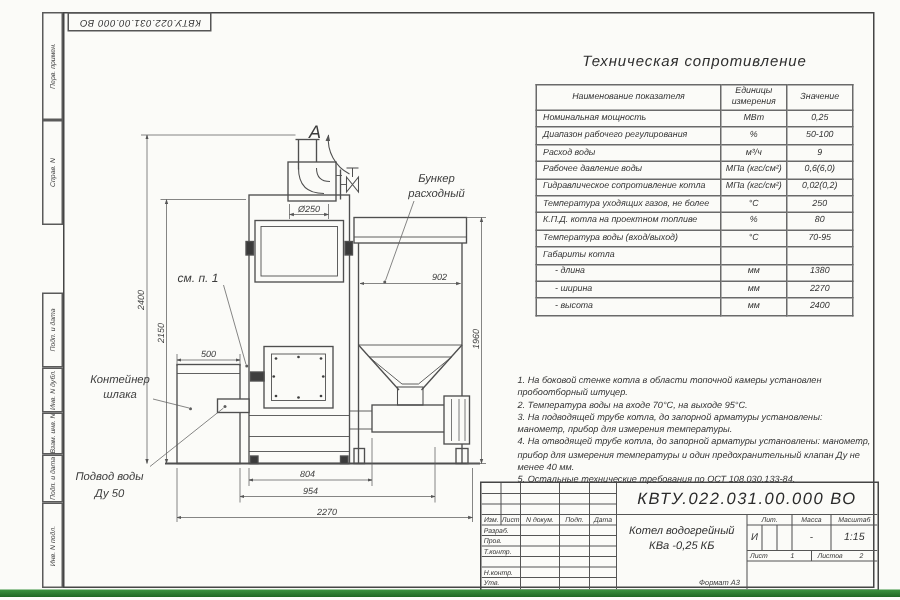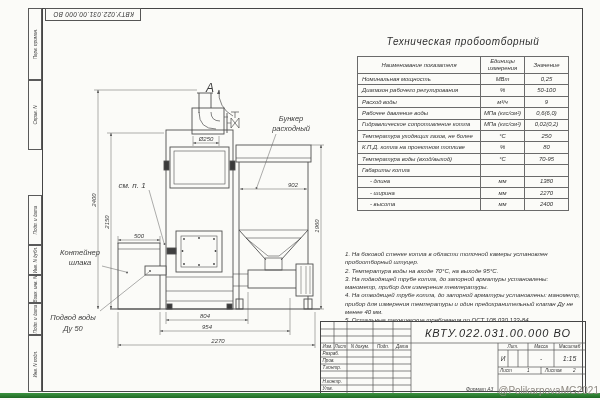--- a/index.html
+++ b/index.html
@@ -220,21 +220,21 @@
       <text x="291" y="121" font-size="7.5">Бункер</text>
       <text x="291" y="131" font-size="7.5">расходный</text>
       <text x="132" y="188" font-size="8">см. п. 1</text>
       <text x="80" y="255" font-size="7.5">Контейнер</text>
       <text x="80" y="265" font-size="7.5">шлака</text>
       <text x="73" y="320" font-size="7.5">Подвод воды</text>
       <text x="73" y="331" font-size="7.5">Ду 50</text>
     </g>
   </svg>
 
-  <div class="spec-title">Техническая пробоотборный</div>
+  <div class="spec-title">Техническая сопротивление</div>
   <table class="spec">
     <colgroup>
         <col style="width:123px">
         <col style="width:44px">
         <col style="width:44px">
       </colgroup>
     <thead>
       <tr>
         <th>Наименование показателя</th>
         <th>Единицы измерения</th>
@@ -323,28 +323,31 @@
     <div class="t" style="left:13px;top:21.5px;width:13px;text-align:center;">Лист</div>
     <div class="t" style="left:26px;top:21.5px;width:26px;text-align:center;">N докум.</div>
     <div class="t" style="left:52px;top:21.5px;width:20px;text-align:center;">Подп.</div>
     <div class="t" style="left:72px;top:21.5px;width:18px;text-align:center;">Дата</div>
     <div class="t" style="left:1.5px;top:28.5px;">Разраб.</div>
     <div class="t" style="left:1.5px;top:35.5px;">Пров.</div>
     <div class="t" style="left:1.5px;top:42.5px;">Т.контр.</div>
     <div class="t" style="left:1.5px;top:49.5px;"></div>
     <div class="t" style="left:1.5px;top:56.5px;">Н.контр.</div>
     <div class="t" style="left:1.5px;top:64px;">Утв.</div>
+    <div class="name">
+      <div>Котел водогрейный</div>
+      <div>КВа -0,25 КБ</div>
+    </div>
     <div class="t" style="left:177px;top:22px;width:30px;text-align:center;">Лит.</div>
     <div class="t" style="left:207px;top:22px;width:26px;text-align:center;">Масса</div>
     <div class="t" style="left:233px;top:22px;width:31px;text-align:center;">Масштаб</div>
     <div class="t" style="left:177px;top:33px;width:10px;text-align:center;font-size:6.5px;">И</div>
     <div class="t" style="left:207px;top:33px;width:26px;text-align:center;font-size:6.5px;">-</div>
     <div class="t" style="left:233px;top:32.5px;width:31px;text-align:center;font-size:7px;">1:15</div>
     <div class="t" style="left:179px;top:45.8px;">Лист</div>
     <div class="t" style="left:206px;top:45.8px;">1</div>
     <div class="t" style="left:224px;top:45.8px;">Листов</div>
     <div class="t" style="left:252px;top:45.8px;">2</div>
   </div>
 
   <div class="fmt">Формат А3</div>
   <div class="greenbar"></div>
-  <div class="wm">@PolikarpovaMG2021</div>
 </div>
 
 </body></html>

